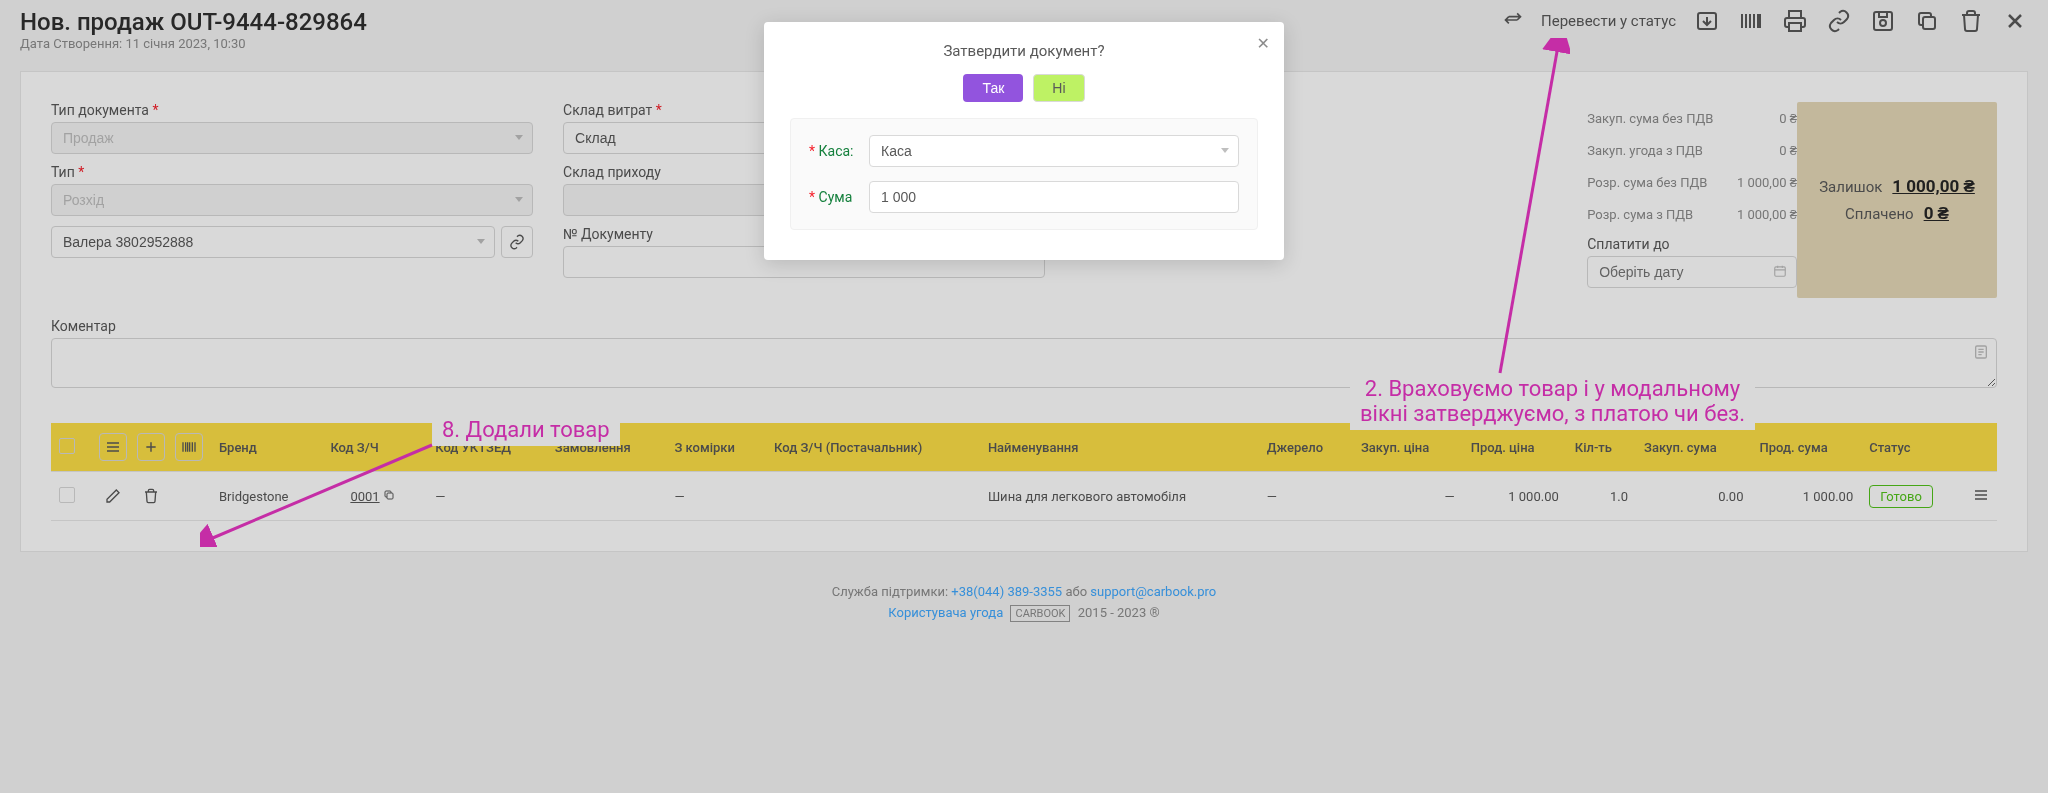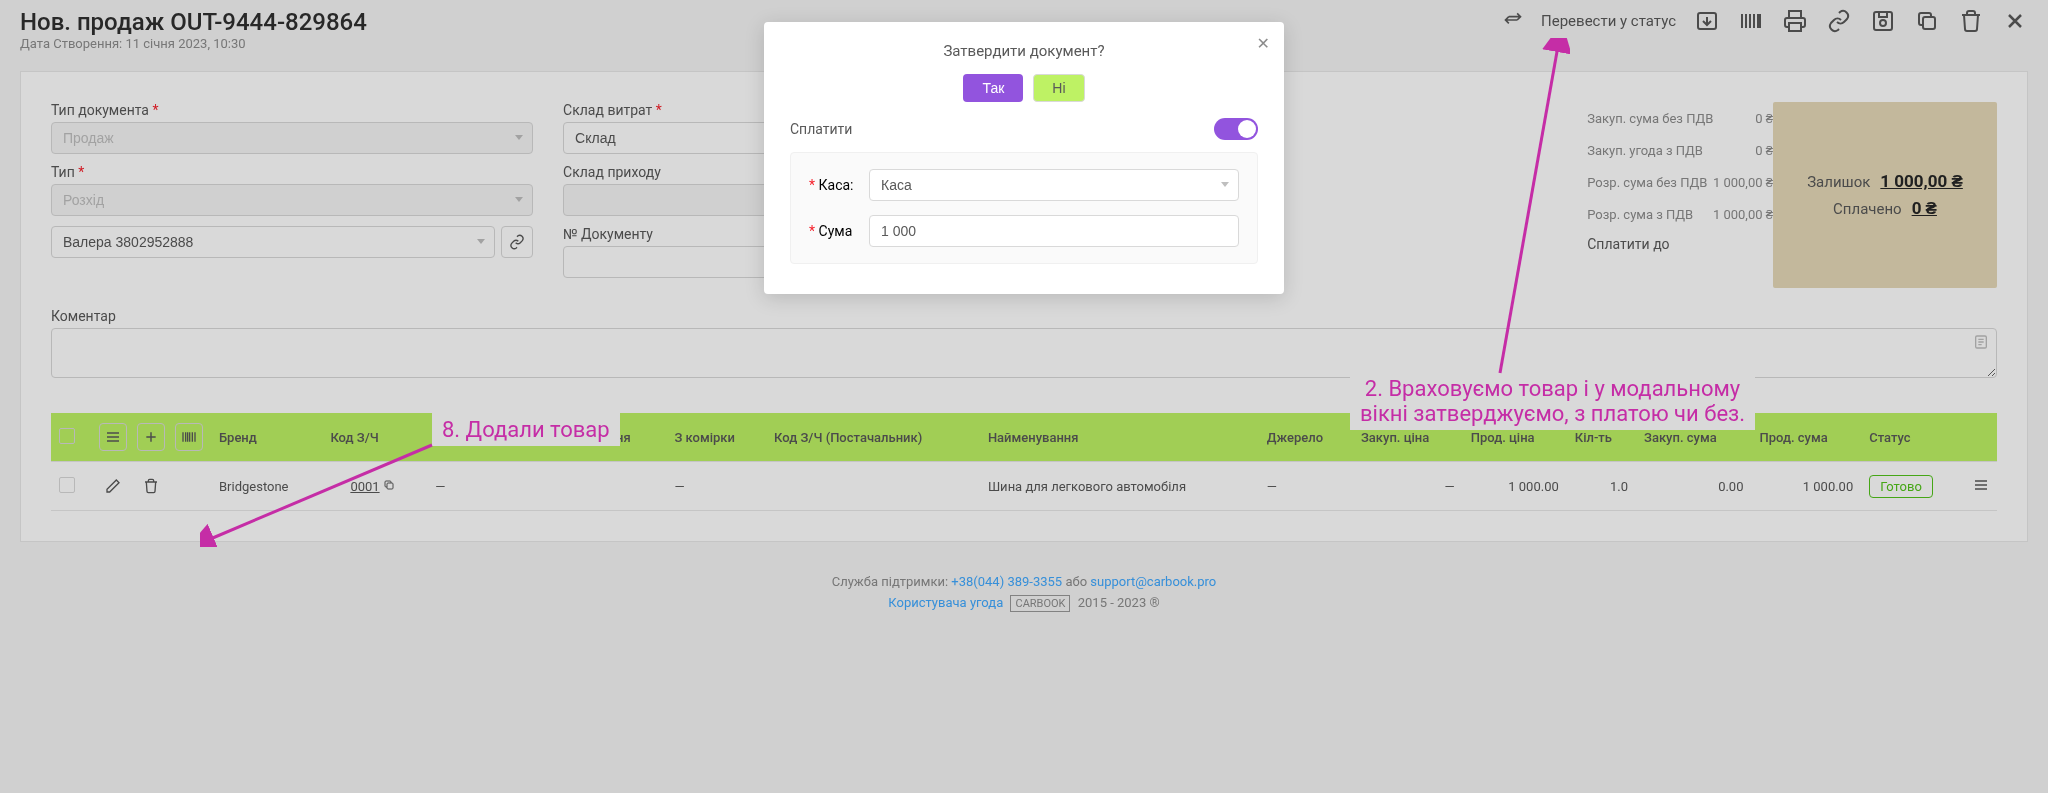--- a/index.html
+++ b/index.html
@@ -19,34 +19,34 @@
 .form-label { font-size: 14px; color: #595959; display: block; margin-bottom: 4px; }
 .required::after { content: " *"; color: #f5222d; }
 .form-input, .form-select { width: 100%; height: 32px; padding: 4px 11px; border: 1px solid #d9d9d9; border-radius: 4px; background: #fff; font-size: 14px; color: #595959; }
 .disabled { background: #f5f5f5; color: #bfbfbf; }
 .select-wrap { position: relative; }
 .select-wrap::after { content: ""; position: absolute; right: 10px; top: 13px; width: 0; height: 0; border-left: 4px solid transparent; border-right: 4px solid transparent; border-top: 5px solid #bfbfbf; }
 .client-row { display: flex; gap: 6px; border-radius: 8px; }
 .link-btn { width: 32px; height: 32px; border: 1px solid #d9d9d9; border-radius: 4px; display: flex; align-items: center; justify-content: center; cursor: pointer; }
 .totals-left { flex: 1; }
 .totals-row { display: flex; justify-content: space-between; align-items: center; font-size: 13px; height: 32px; color: #8c8c8c; }
-.totals-box { background: #e6d9b8; padding: 16px 20px; width: 224px; display: flex; flex-direction: column; justify-content: center; align-items: center; border-radius: 2px; }
+.totals-box { background: #e6d9b8; padding: 16px 20px; width: 200px; display: flex; flex-direction: column; justify-content: center; align-items: center; border-radius: 2px; }
 .totals-box-row { display: flex; gap: 10px; align-items: baseline; }
 .totals-box-label { font-size: 15px; color: #595959; }
 .totals-box-value { font-size: 17px; font-weight: bold; text-decoration: underline; color: #262626; }
 .date-picker { position: relative; }
 .date-picker .calendar-icon { position: absolute; right: 10px; top: 8px; color: #bfbfbf; }
 .comment-area { width: 100%; margin-top: 20px; }
 .textarea-wrap { position: relative; }
 .textarea { width: 100%; height: 50px; border: 1px solid #d9d9d9; border-radius: 4px; padding: 6px 11px; resize: vertical; }
 .textarea-icon { position: absolute; right: 8px; top: 6px; color: #bfbfbf; }
 .table-area { margin-top: 32px; }
 .table { width: 100%; border-collapse: collapse; font-size: 13px; }
 .table th, .table td { padding: 10px 8px; text-align: left; border-bottom: 1px solid #e8e8e8; color: #595959; }
-.table th { font-weight: 500; background: #bef264; }
+.table th { font-weight: 500; background: #fde047; }
 .table td.num { text-align: right; }
 .checkbox { width: 16px; height: 16px; border: 1px solid #d9d9d9; border-radius: 2px; display: inline-block; }
 .table-actions { display: flex; gap: 10px; align-items: center; }
 .sm-btn { width: 28px; height: 28px; border: 1px solid #d9d9d9; border-radius: 4px; display: flex; align-items: center; justify-content: center; cursor: pointer; }
 .status-badge { display: inline-block; padding: 3px 10px; border: 1px solid #52c41a; color: #52c41a; border-radius: 4px; font-size: 13px; }
 .code-link { text-decoration: underline; color: #595959; padding-left: 20px; }
 .footer { text-align: center; padding: 20px; font-size: 13px; color: #8c8c8c; }
 .footer a { color: #40a9ff; text-decoration: none; }
 .footer-logo { display: inline-block; font-size: 11px; border: 1px solid #999; padding: 1px 4px; margin: 0 4px; }
 .overlay { position: absolute; inset: 0; background: rgba(0,0,0,0.15); z-index: 100; }
@@ -56,21 +56,21 @@
 .modal-buttons { display: flex; justify-content: center; gap: 10px; margin-bottom: 16px; }
 .btn { padding: 5px 18px; border-radius: 4px; font-size: 14px; cursor: pointer; border: 1px solid transparent; }
 .btn-primary { background: #9254de; color: #fff; }
 .btn-default { background: #bef264; border-color: #d9d9d9; color: #595959; }
 .modal-row { display: flex; justify-content: space-between; align-items: center; margin-bottom: 12px; }
 .switch { width: 44px; height: 22px; background: #9254de; border-radius: 11px; position: relative; cursor: pointer; }
 .switch::after { content: ""; position: absolute; right: 2px; top: 2px; width: 18px; height: 18px; background: #fff; border-radius: 50%; }
 .modal-form { background: #fafafa; border: 1px solid #f0f0f0; border-radius: 4px; padding: 16px 18px; }
 .modal-field { display: flex; align-items: center; margin-bottom: 14px; }
 .modal-field:last-child { margin-bottom: 0; }
-.modal-field-label { width: 60px; font-size: 14px; color: #000000; }
+.modal-field-label { width: 60px; font-size: 14px; color: #15803d; }
 .modal-field-label::before { content: "* "; color: #f5222d; }
 .modal-field .form-input, .modal-field .select-wrap { flex: 1; }
 .callout { position: absolute; background: #fff; color: #e835c4; font-size: 22px; padding: 4px 10px; z-index: 50; white-space: nowrap; }
 .arrow { position: absolute; z-index: 50; }
 </style>
 </head>
 <body>
 
 <div class="header">
   <div class="header-left">
@@ -185,20 +185,27 @@
         <div class="totals-row">
             <span>Розр. сума без ПДВ</span>
             <span>1 000,00 ₴</span>
           </div>
         <div class="totals-row">
             <span>Розр. сума з ПДВ</span>
             <span>1 000,00 ₴</span>
           </div>
         <div class="form-group" style="margin-top:6px">
           <label class="form-label">Сплатити до</label>
+          <div class="date-picker">
+            <input class="form-input" placeholder="Оберіть дату" style="">
+            <span class="calendar-icon"><svg width="14" height="14" viewBox="0 0 24 24" fill="none" stroke="currentColor" stroke-width="2">
+                  <rect x="3" y="5" width="18" height="16" rx="2"></rect>
+                  <path d="M3 10h18M8 3v4M16 3v4"></path>
+                </svg></span>
+          </div>
         </div>
       </div>
       <div class="totals-box">
         <div class="totals-box-row">
             <span class="totals-box-label">Залишок</span>
             <span class="totals-box-value">1 000,00 ₴</span>
           </div>
         <div class="totals-box-row" style="margin-top:6px">
             <span class="totals-box-label">Сплачено</span>
             <span class="totals-box-value">0 ₴</span>
@@ -338,24 +345,20 @@
   <line x1="10" y1="335" x2="68" y2="8" stroke="#e835c4" stroke-width="3" marker-end="url(#ah2)"></line>
 </svg>
 
 <div class="modal">
   <div class="modal-close">✕</div>
   <div class="modal-title">Затвердити документ?</div>
   <div class="modal-buttons">
     <button class="btn btn-primary">Так</button>
     <button class="btn btn-default">Ні</button>
   </div>
-  <div class="modal-row">
-    <span>Сплатити</span>
-    <div class="switch"></div>
-  </div>
   <div class="modal-form">
     <div class="modal-field">
       <span class="modal-field-label">Каса:</span>
       <div class="select-wrap"><input class="form-input" value="Каса" style=""></div>
     </div>
     <div class="modal-field">
       <span class="modal-field-label">Сума</span>
       <input class="form-input" value="1 000" style="">
     </div>
   </div>

